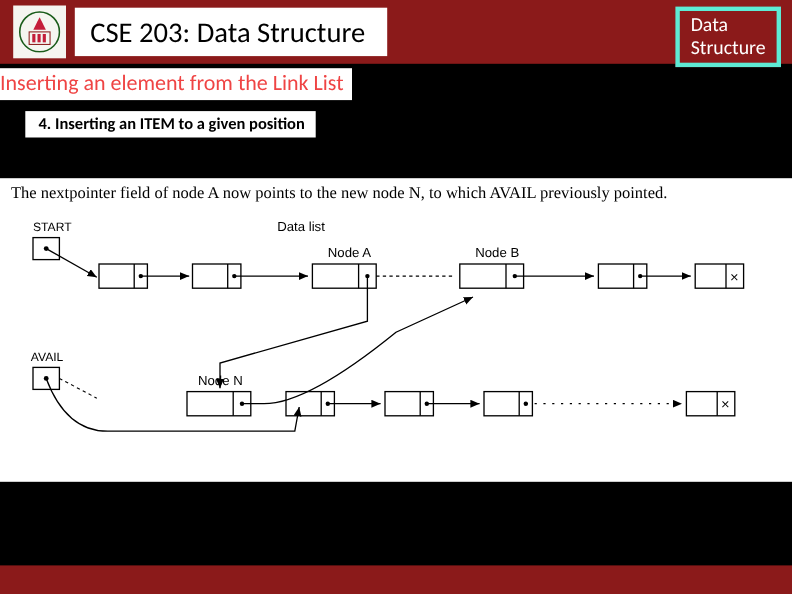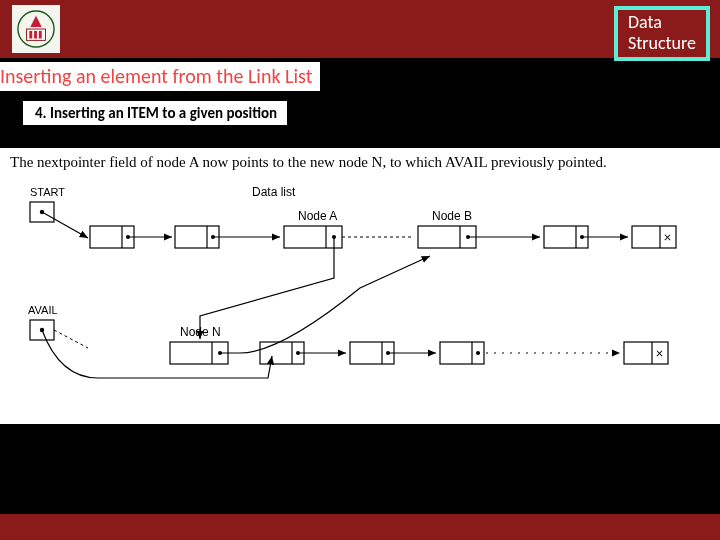--- a/index.html
+++ b/index.html
@@ -65,21 +65,21 @@
     font-weight: bold;
     padding: 3px 10px 3px 12px;
     display: inline-block;
     margin-top: 10px;
     margin-left: 23px;
   }
   .diagram-area {
     background: #fff;
     position: absolute;
     left: 0;
-    top: 148px;
+    top: 162px;
     width: 720px;
     height: 276px;
   }
   .caption {
     font-family: "Times New Roman", serif;
     font-size: 15px;
     padding: 6px 0 0 10px;
   }
   .svg-wrap {
     position: absolute;
@@ -113,20 +113,21 @@
     <svg class="logo-inner" viewBox="0 0 40 40">
       <circle cx="20" cy="20" r="19" fill="none" stroke="#1a5c1a" stroke-width="1.5"></circle>
       <path d="M20 6 L14 18 L26 18 Z" fill="#c41e3a"></path>
       <rect x="10" y="20" width="20" height="12" fill="none" stroke="#8b1a1a" stroke-width="1"></rect>
       <rect x="13" y="22" width="3" height="8" fill="#c41e3a"></rect>
       <rect x="18" y="22" width="3" height="8" fill="#c41e3a"></rect>
       <rect x="23" y="22" width="3" height="8" fill="#c41e3a"></rect>
       <circle cx="20" cy="12" r="2.5" fill="#c41e3a"></circle>
     </svg>
   </div>
+  <div class="course-title">CSE 203: Data Structure</div>
   <div class="badge">
     <div>Data</div>
     <div>Structure</div>
   </div>
 </div>
 
 <div class="subtitle">Inserting an element from the Link List</div>
 <br>
 <div class="section-heading">4. Inserting an ITEM to a given position</div>
 

